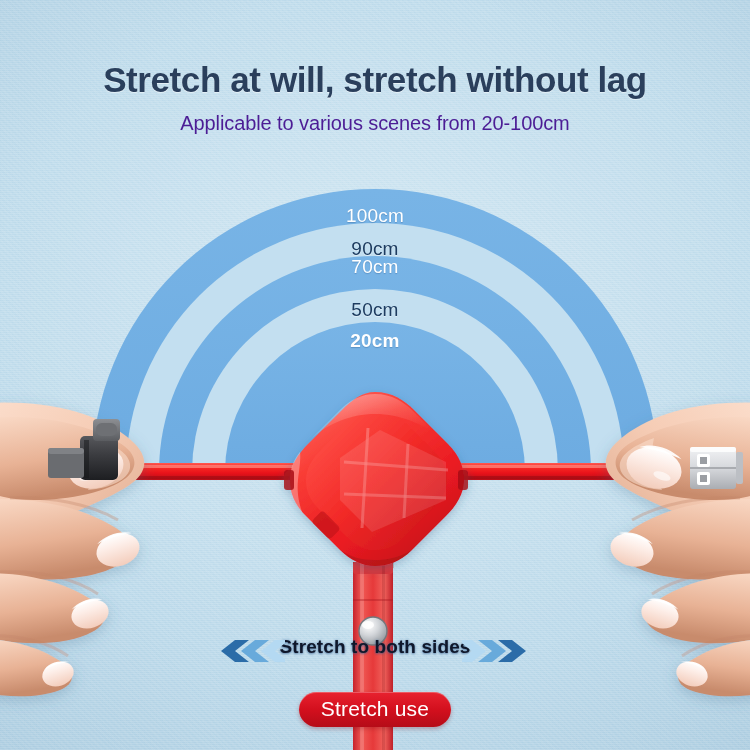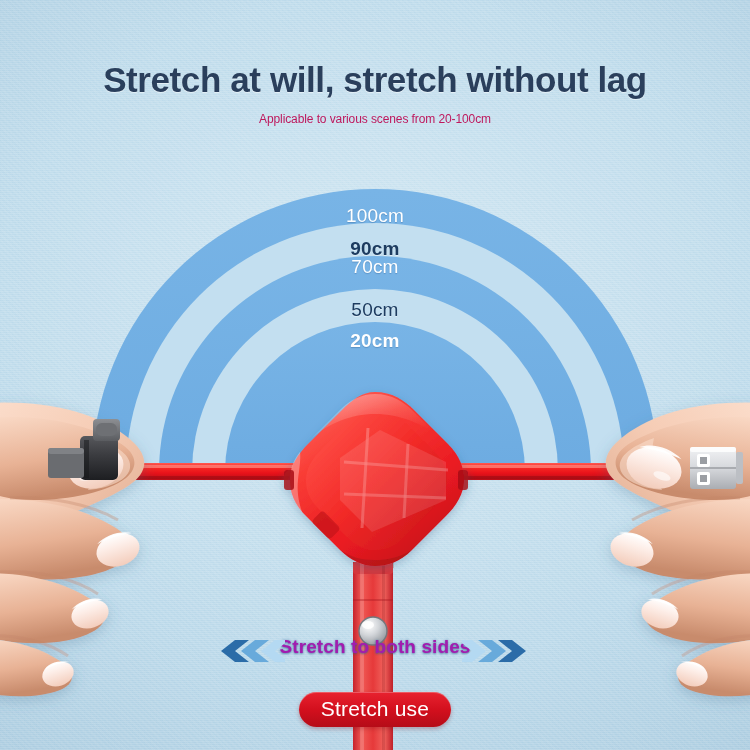--- a/index.html
+++ b/index.html
@@ -53,22 +53,22 @@
     font-weight: bold;
     letter-spacing: -.4px;
     color: #2a3f5c;
     text-shadow: 0 1px 0 rgba(255,255,255,.5);
   }
   .subhead {
     position: absolute;
     left: 0; right: 0;
     top: 112px;
     text-align: center;
-    font-size: 12px;
-    color: #be185d;
+    font-size: 20px;
+    color: #4c1d95;
     letter-spacing: -.1px;
   }
 
   
   .arcs {
     position: absolute;
     left: 0;
     top: 0;
     width: 750px;
     height: 750px;
@@ -108,21 +108,21 @@
   .callout {
     position: absolute;
     left: 0; right: 0;
     top: 636px;
     text-align: center;
     pointer-events: none;
   }
   .callout-line {
     font-size: 19px;
     font-weight: bold;
-    color: #a21caf;
+    color: #0f172a;
     line-height: 22px;
     letter-spacing: .1px;
     text-shadow:
       0 0 3px rgba(60,110,160,.55),
       0 1px 2px rgba(40,80,130,.5);
   }
   .chev-left, .chev-right {
     position: absolute;
     top: 2px;
     width: 80px;
@@ -174,21 +174,21 @@
         <circle cx="375" cy="472" r="283" fill="url(#bandShade)"></circle>
         <circle cx="375" cy="472" r="249" fill="#c3dff0"></circle>
         <circle cx="375" cy="472" r="216" fill="url(#bandShade)"></circle>
         <circle cx="375" cy="472" r="183" fill="#c3dff0"></circle>
         <circle cx="375" cy="472" r="150" fill="url(#bandShade)"></circle>
       </g>
   </svg>
 
   <div class="arc-labels" id="arc-label-host">
       <div class="arc-label on-band" style="top: 205px;">100cm</div>
-      <div class="arc-label on-gap" style="top: 238px; font-weight: bold;">90cm</div>
+      <div class="arc-label on-gap" style="top: 238px;">90cm</div>
       <div class="arc-label on-band" style="top: 256px;">70cm</div>
       <div class="arc-label on-gap" style="top: 299px;">50cm</div>
       <div class="arc-label on-band" style="top: 330px; font-weight: bold;">20cm</div>
     </div>
 
   <svg class="photo" viewBox="0 0 750 750" preserveAspectRatio="none">
     <defs>
 
       <linearGradient id="skinL" x1="0" y1="0" x2="1" y2="1">
         <stop offset="0%" stop-color="#fde3d3"></stop>

